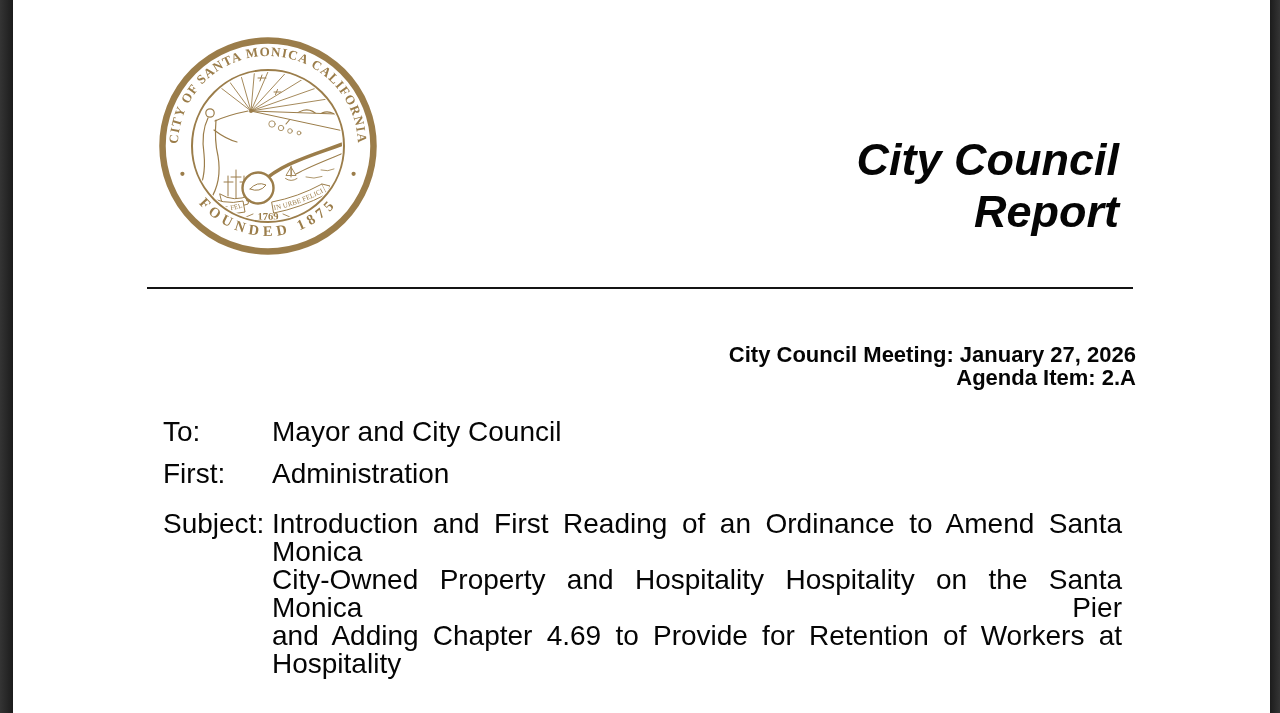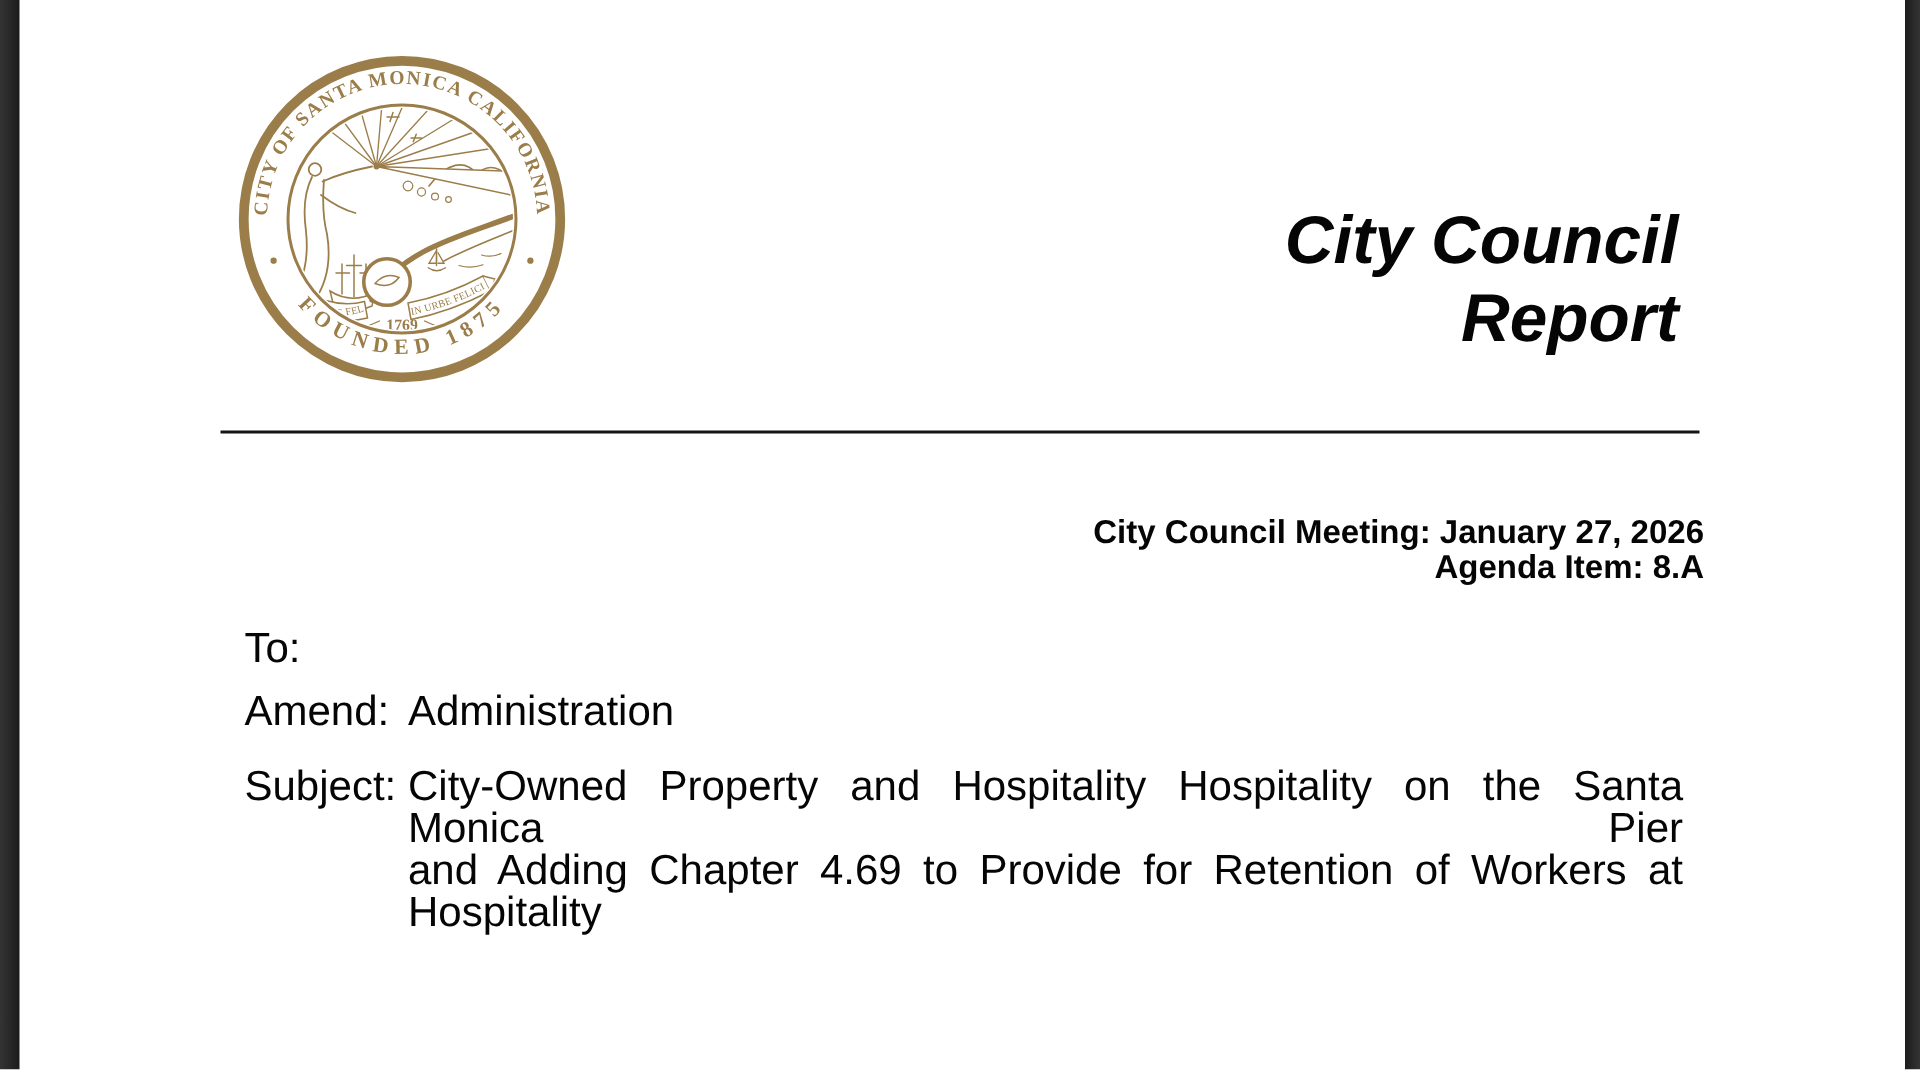--- a/index.html
+++ b/index.html
@@ -153,35 +153,39 @@
 
   <div class="title">
     <div>City Council</div>
     <div>Report</div>
   </div>
 
   <div class="rule"></div>
 
   <div class="meeting">
     <div>City Council Meeting: January 27, 2026</div>
-    <div>Agenda Item: 8.A</div>
+    <div>Agenda Item: 2.A</div>
   </div>
 
   <div class="fields">
     <div class="frow">
       <div class="flabel">To:</div>
+      <div class="fvalue">
+          <div class="jline">Mayor and City Council</div>
+        </div>
     </div>
     <div class="frow">
-      <div class="flabel">Amend:</div>
+      <div class="flabel">First:</div>
       <div class="fvalue">
           <div class="jline">Administration</div>
         </div>
     </div>
     <div class="frow">
       <div class="flabel">Subject:</div>
       <div class="fvalue">
+          <div class="jline">Introduction and First Reading of an Ordinance to Amend Santa Monica</div>
           <div class="jline">City-Owned Property and Hospitality Hospitality on the Santa Monica Pier</div>
           <div class="jline">and Adding Chapter 4.69 to Provide for Retention of Workers at Hospitality</div>
         </div>
     </div>
   </div>
 
 </div>
 
 </body></html>

